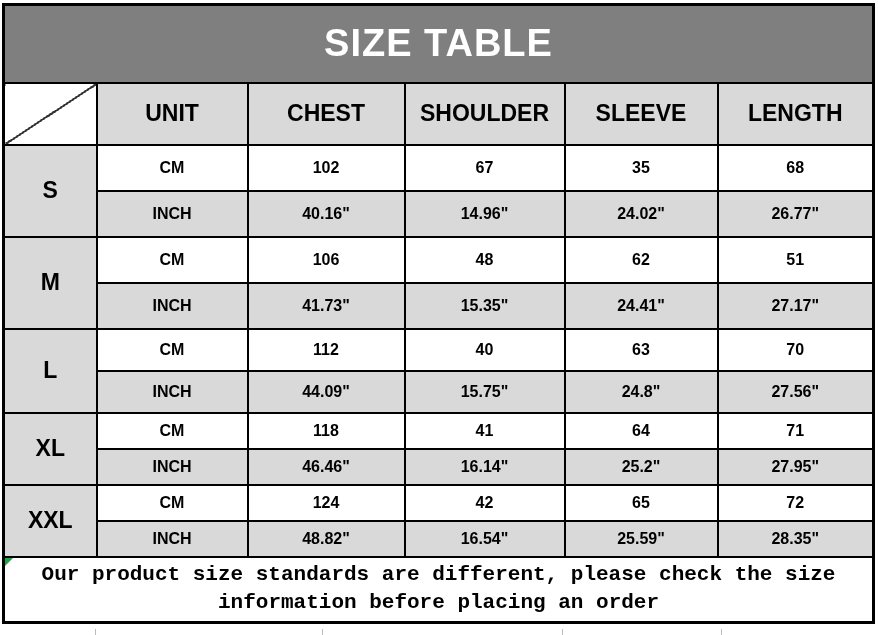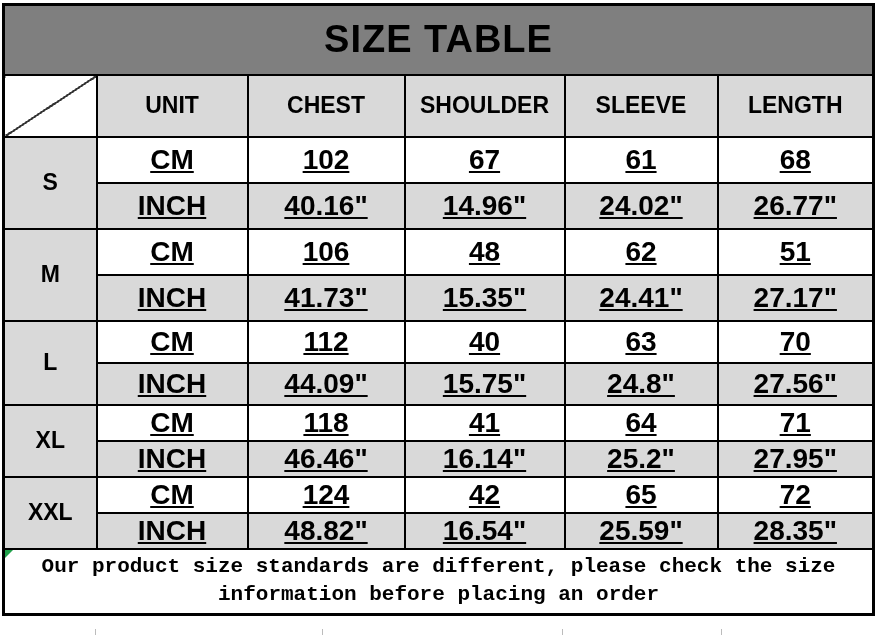--- a/index.html
+++ b/index.html
@@ -10,35 +10,35 @@
   html,body{margin:0;padding:0;}
   body{width:878px;height:635px;background:#ffffff;font-family:"Liberation Sans",sans-serif;color:var(--text);}
   .sheet{position:relative;width:878px;height:635px;background:#fff;overflow:hidden;}
   table.size-table{
     position:absolute;left:2px;top:3px;width:873px;
     border-collapse:collapse;table-layout:fixed;
   }
   table.size-table td{border:2px solid var(--border);text-align:center;vertical-align:middle;padding:0;}
   table.size-table{border:3px solid var(--border);}
   .banner{
-    background:var(--banner-bg);height:70px;
-    font-size:38px;font-weight:bold;letter-spacing:1px;color:#000000;
+    background:var(--banner-bg);height:78px;
+    font-size:38px;font-weight:bold;letter-spacing:1px;color:#ffffff;
   }
   .colhead{background:var(--header-bg);height:62px;font-size:23px;font-weight:bold;margin-left:28px;}
   .diag{
     background:
       linear-gradient(to bottom right,
         transparent calc(50% - 1px), #333 calc(50% - 1px),
         #333 calc(50% + 1px), transparent calc(50% + 1px)) #ffffff;
   }
   .size-cell{background:var(--header-bg);font-size:23px;font-weight:bold;}
   tr.cm-row td{background:var(--cm-row-bg);}
   tr.inch-row td{background:var(--inch-row-bg);}
   tr.cm-row td.size-cell{background:var(--header-bg);}
-  .unit-cell,.val{font-size:28px;font-weight:bold;text-decoration:underline;}
+  .unit-cell,.val{font-size:16px;font-weight:bold;}
   tr.r46{height:46px;} tr.r42{height:42px;} tr.r36{height:36px;}
   .note-row{height:66px;}
   .note-cell{
     position:relative;background:#fff;vertical-align:top;
     font-family:"Liberation Mono","DejaVu Sans Mono",monospace;
     font-weight:bold;font-size:21px;line-height:1.35;
     padding:4px 8px 0 8px;text-align:center;
   }
   .note-flag{
     position:absolute;top:0;left:0;width:0;height:0;
@@ -75,21 +75,21 @@
       <td class="colhead">SHOULDER</td>
       <td class="colhead">SLEEVE</td>
       <td class="colhead">LENGTH</td>
     </tr>
 
     <tr class="cm-row r46">
       <td class="size-cell" rowspan="2">S</td>
       <td class="unit-cell">CM</td>
       <td class="val">102</td>
       <td class="val">67</td>
-      <td class="val">61</td>
+      <td class="val">35</td>
       <td class="val">68</td>
     </tr>
     <tr class="inch-row r46">
       <td class="unit-cell">INCH</td>
       <td class="val">40.16"</td>
       <td class="val">14.96"</td>
       <td class="val">24.02"</td>
       <td class="val">26.77"</td>
     </tr>
 

